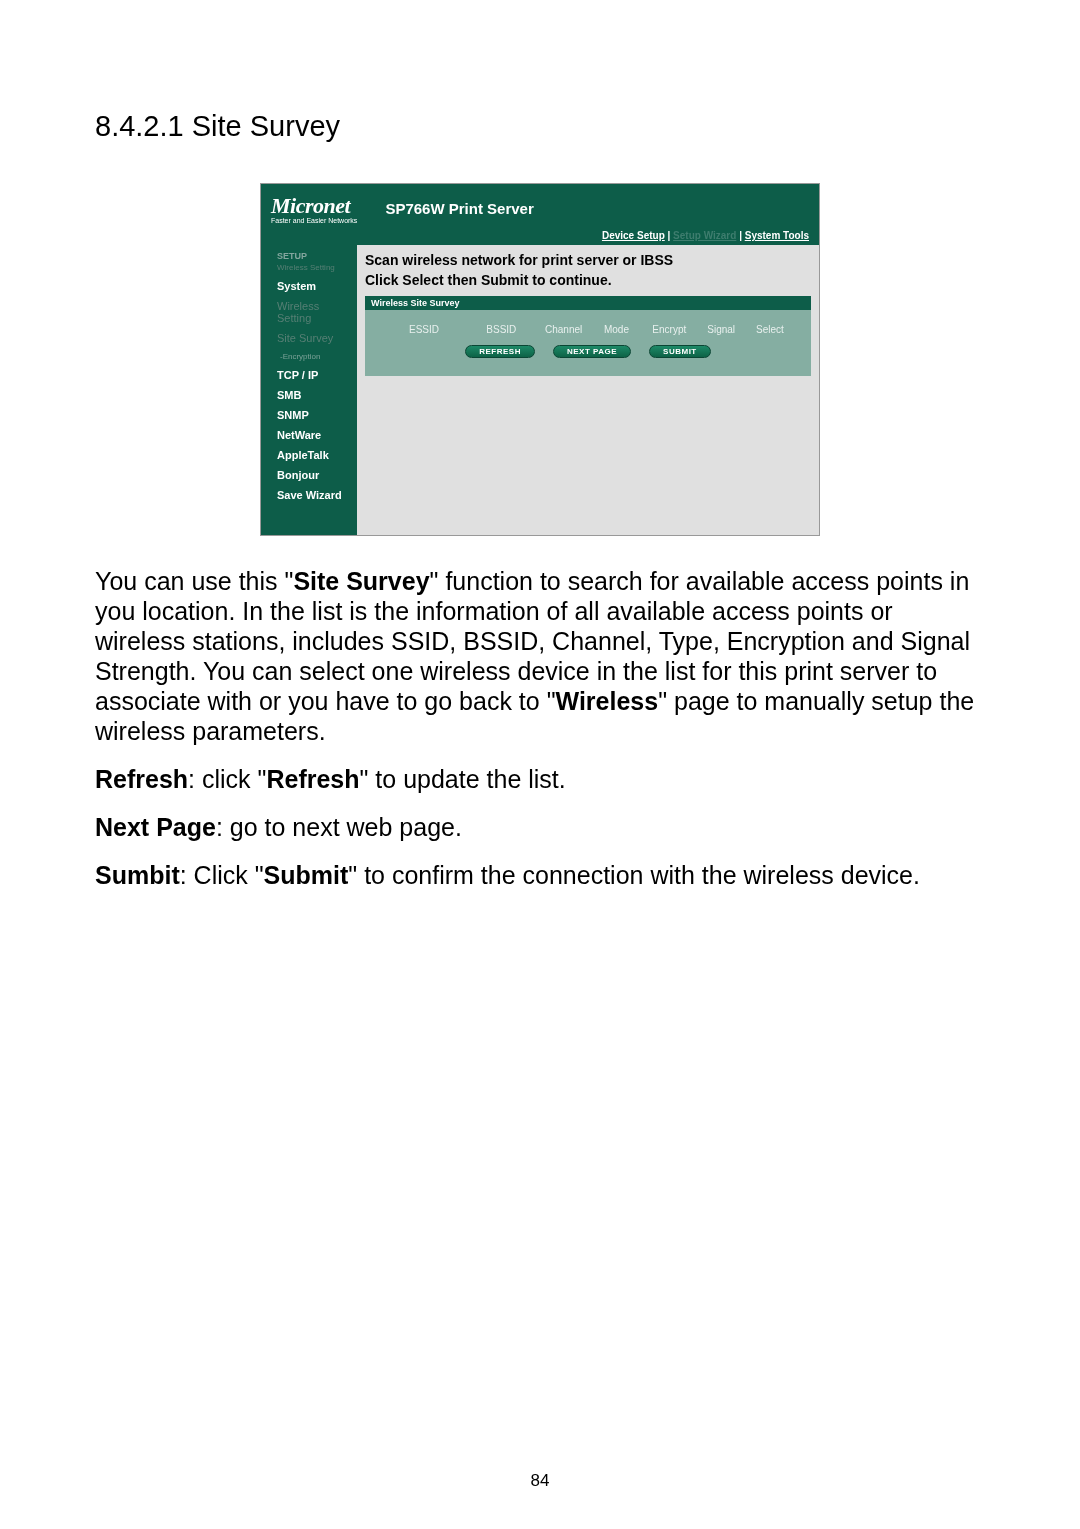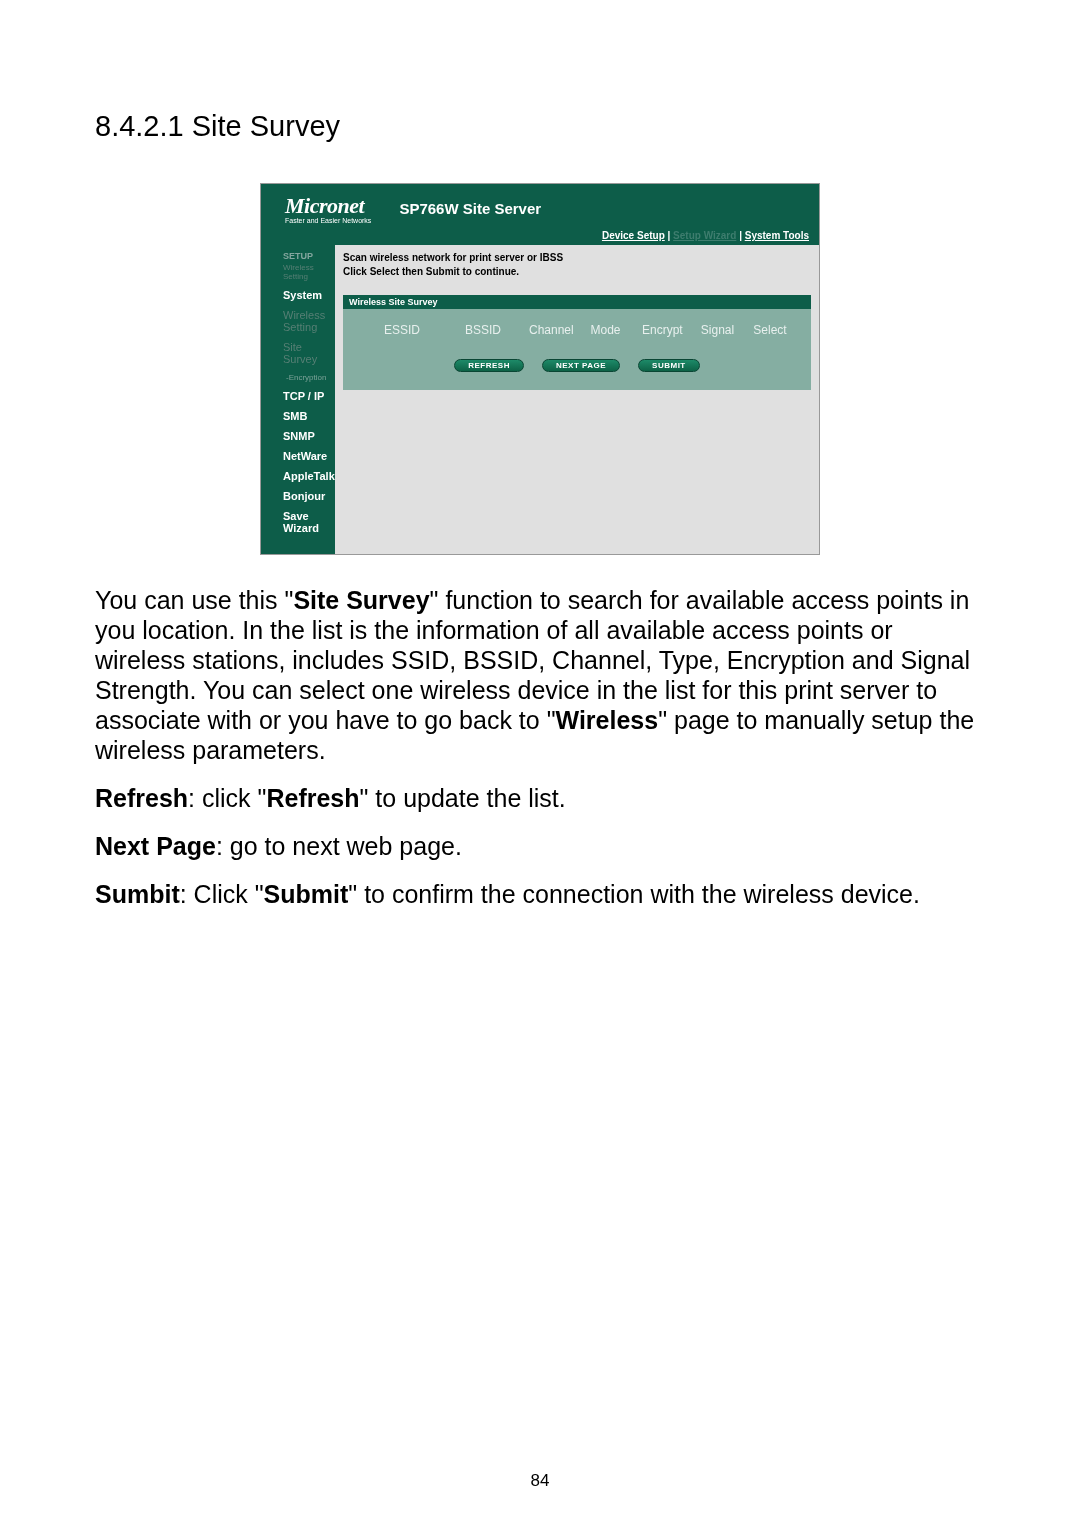--- a/index.html
+++ b/index.html
@@ -21,21 +21,21 @@
       width: 560px;
       margin: 0 auto 30px auto;
       border: 1px solid #999;
       background: #0d5d49;
       position: relative;
     }
     .ss-header {
       height: 44px;
       display: flex;
       align-items: center;
-      padding: 4px 10px 0 24px;
+      padding: 4px 10px 0 10px;
       background: #0d5d49;
       color: #fff;
     }
     .ss-logo {
       font-family: Georgia, serif;
       font-style: italic;
       font-weight: bold;
       font-size: 22px;
       color: #fff;
       letter-spacing: -0.5px;
@@ -67,23 +67,23 @@
       text-decoration: underline;
       cursor: pointer;
     }
     .ss-topnav span.sep { color: #fff; }
     .ss-topnav span.active { color: #3e7d6e; text-decoration: underline; }
     .ss-body {
       display: flex;
       min-height: 290px;
     }
     .ss-sidebar {
-      width: 74px;
-      background: #0d5d49;
-      padding: 6px 6px 12px 22px;
+      width: 96px;
+      background: #0d5d49;
+      padding: 6px 6px 12px 16px;
       font-size: 9px;
       color: #fff;
     }
     .ss-side-head {
       color: #83a69e;
       font-weight: bold;
       margin-bottom: 2px;
       font-size: 9px;
     }
     .ss-side-sub {
@@ -99,45 +99,45 @@
       cursor: pointer;
     }
     .ss-side-item.dim { color: #567f74; font-weight: normal; }
     .ss-side-item.sub { color: #7aa197; font-weight: normal; padding-left: 3px; font-size: 8px; }
     .ss-main {
       flex: 1;
       background: #e0e0e0;
       padding: 6px 8px 10px 8px;
     }
     .ss-instr {
-      font-size: 10px;
-      color: #000;
-      margin-bottom: 16px;
+      font-size: 14px;
+      color: #000;
+      margin-bottom: 6px;
       line-height: 1.4;
     }
     .ss-instr .b { font-weight: bold; }
     .ss-panel-head {
       background: #0d5d49;
       color: #fff;
       font-size: 9px;
       font-weight: bold;
       padding: 2px 6px;
     }
     .ss-panel-body {
       background: #85aea2;
       padding: 14px 10px 18px 10px;
       min-height: 60px;
     }
     .ss-table-head {
       display: flex;
-      font-size: 12px;
+      font-size: 10px;
       color: #e8f0ee;
       justify-content: space-between;
       padding: 0 14px;
-      margin-bottom: 22px;
+      margin-bottom: 10px;
       gap: 10px;
     }
     .ss-table-head > div { text-align: center; }
     .th-essid { width: 70px; }
     .th-bssid { width: 55px; }
     .th-chan  { width: 40px; }
     .th-mode  { width: 36px; }
     .th-encr  { width: 40px; }
     .th-sig   { width: 34px; }
     .th-sel   { width: 34px; }
@@ -181,21 +181,21 @@
 
 <div class="doc-heading">8.4.2.1   Site Survey</div>
 
 <div class="screenshot">
 
   <div class="ss-header">
     <div>
       <span class="ss-logo">Micronet</span>
       <span class="ss-logo-sub">Faster and Easier Networks</span>
     </div>
-    <div class="ss-title">SP766W Site Server</div>
+    <div class="ss-title">SP766W Print Server</div>
   </div>
 
   <div class="ss-topnav">
     <a>Device Setup</a>
     <span class="sep"> | </span>
     <span class="active">Setup Wizard</span>
     <span class="sep"> | </span>
     <a>System Tools</a>
   </div>
 

